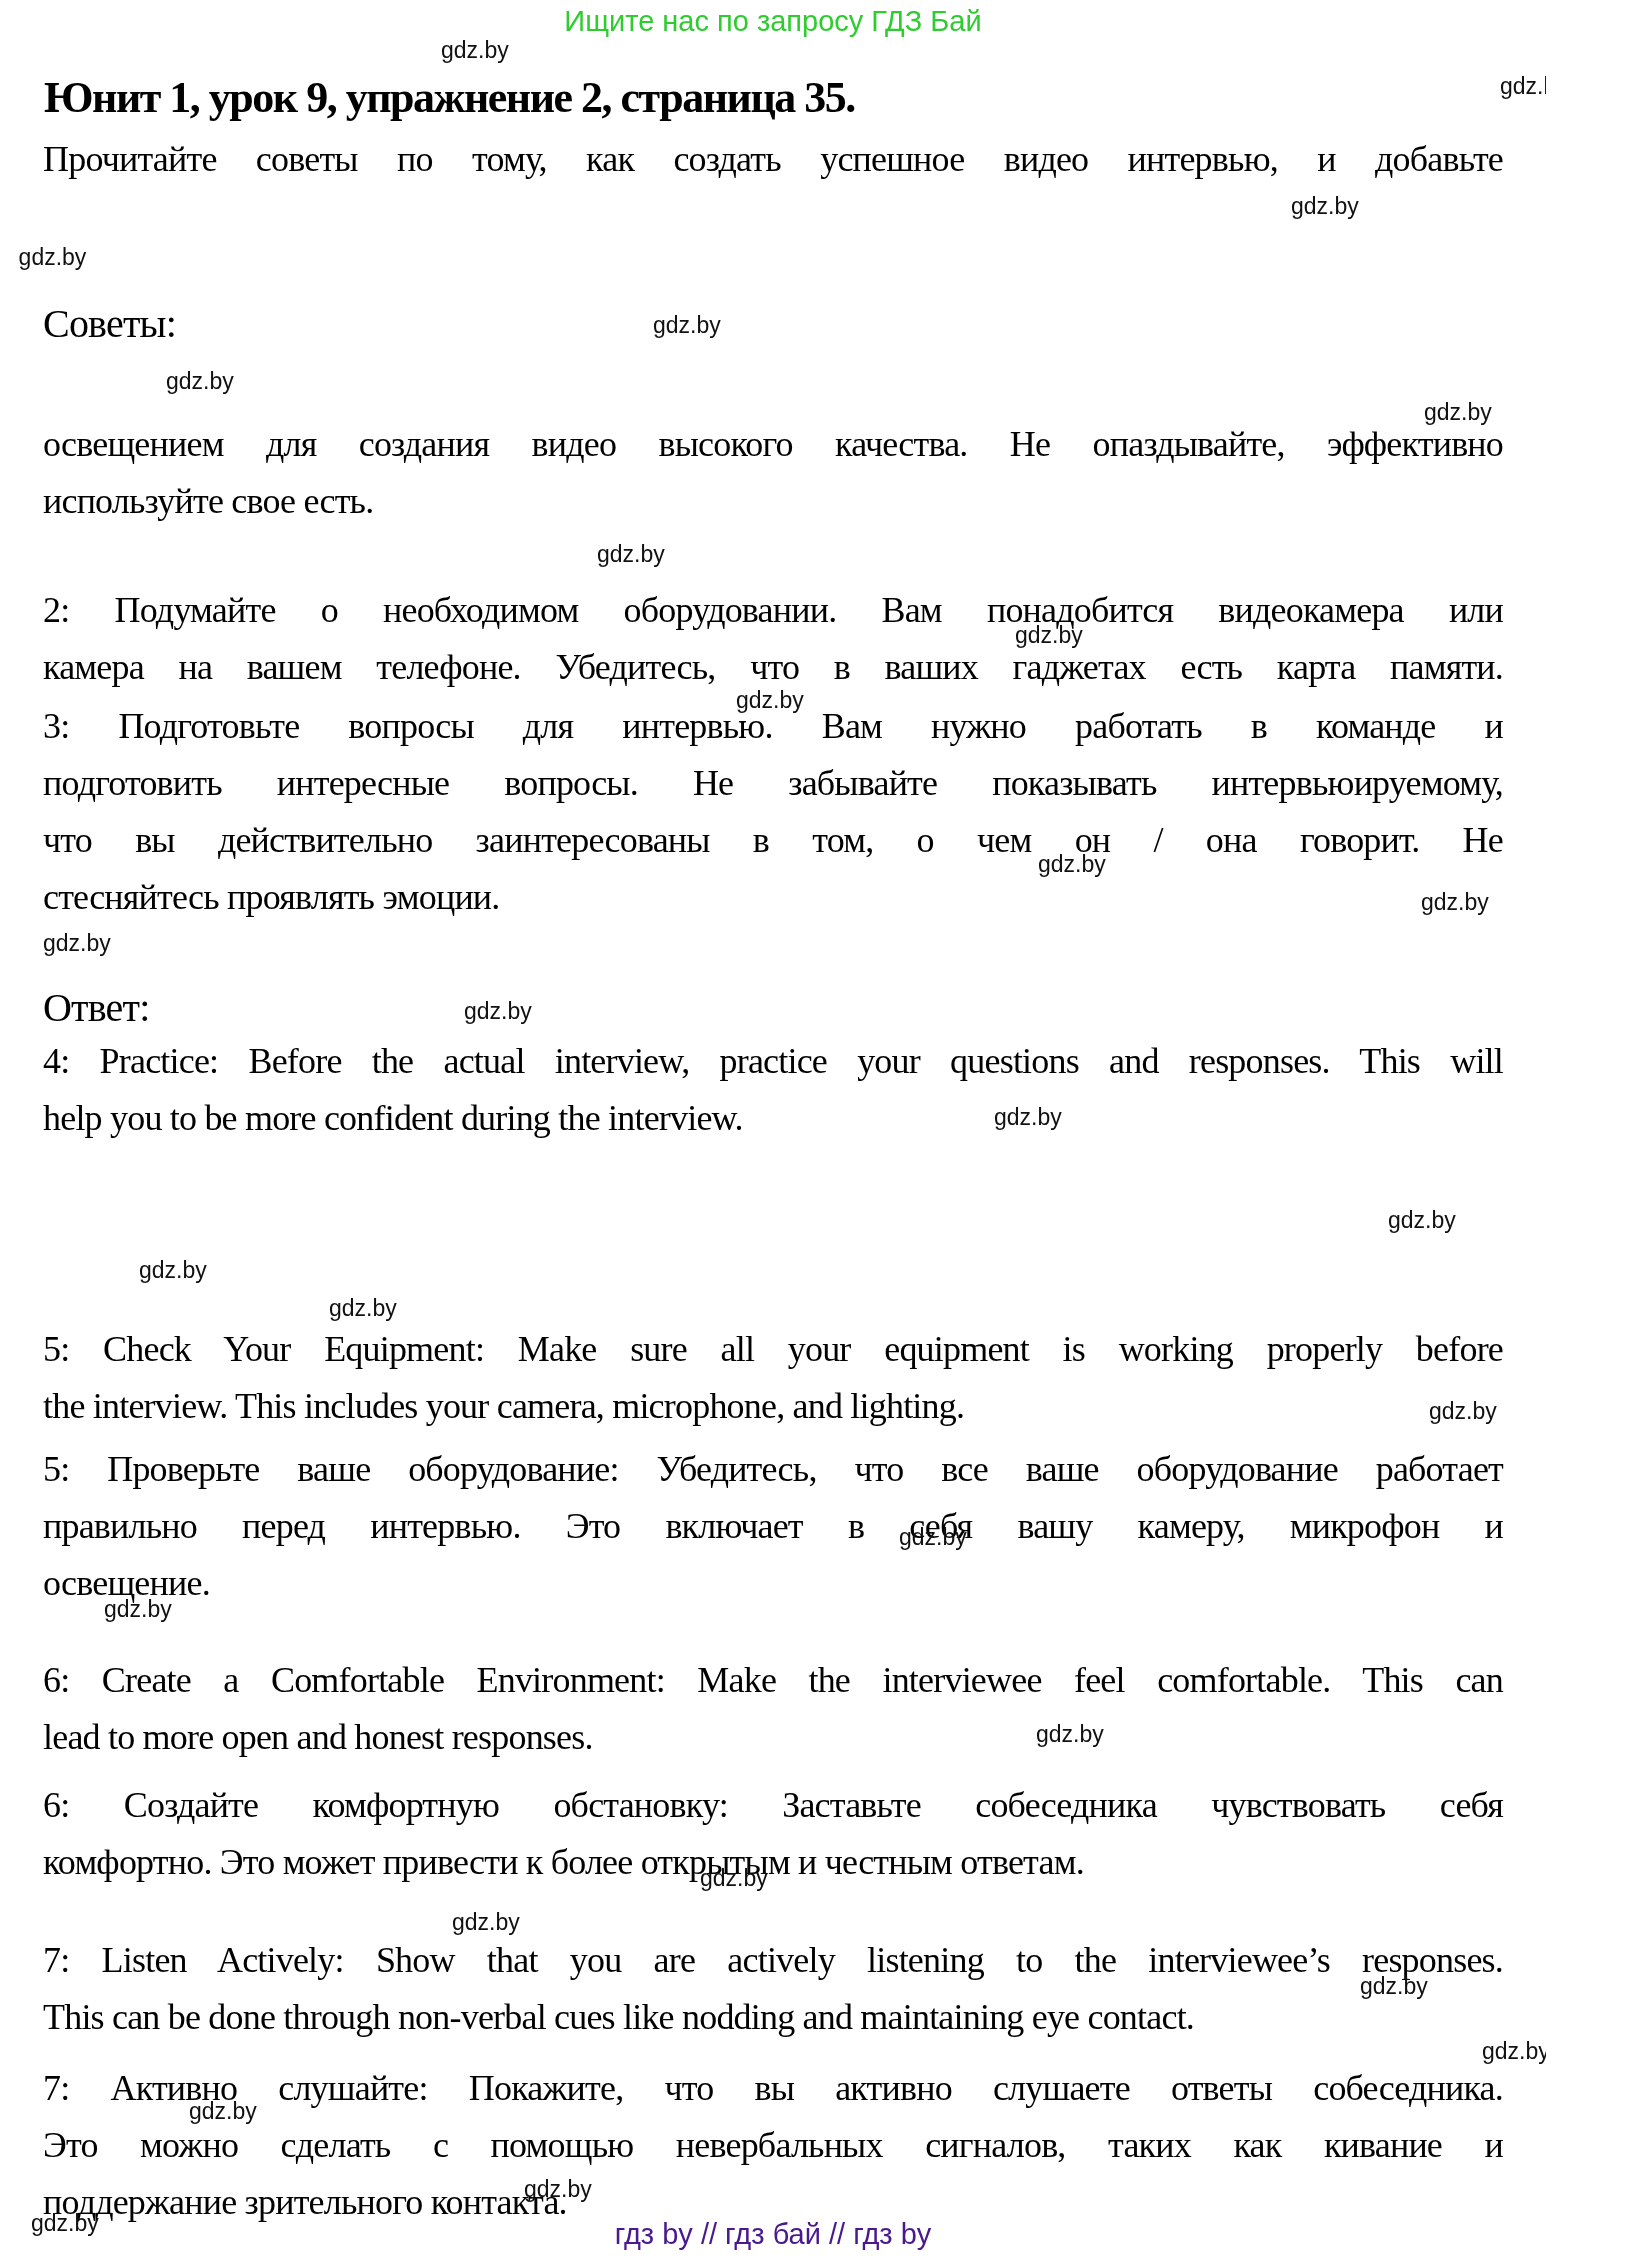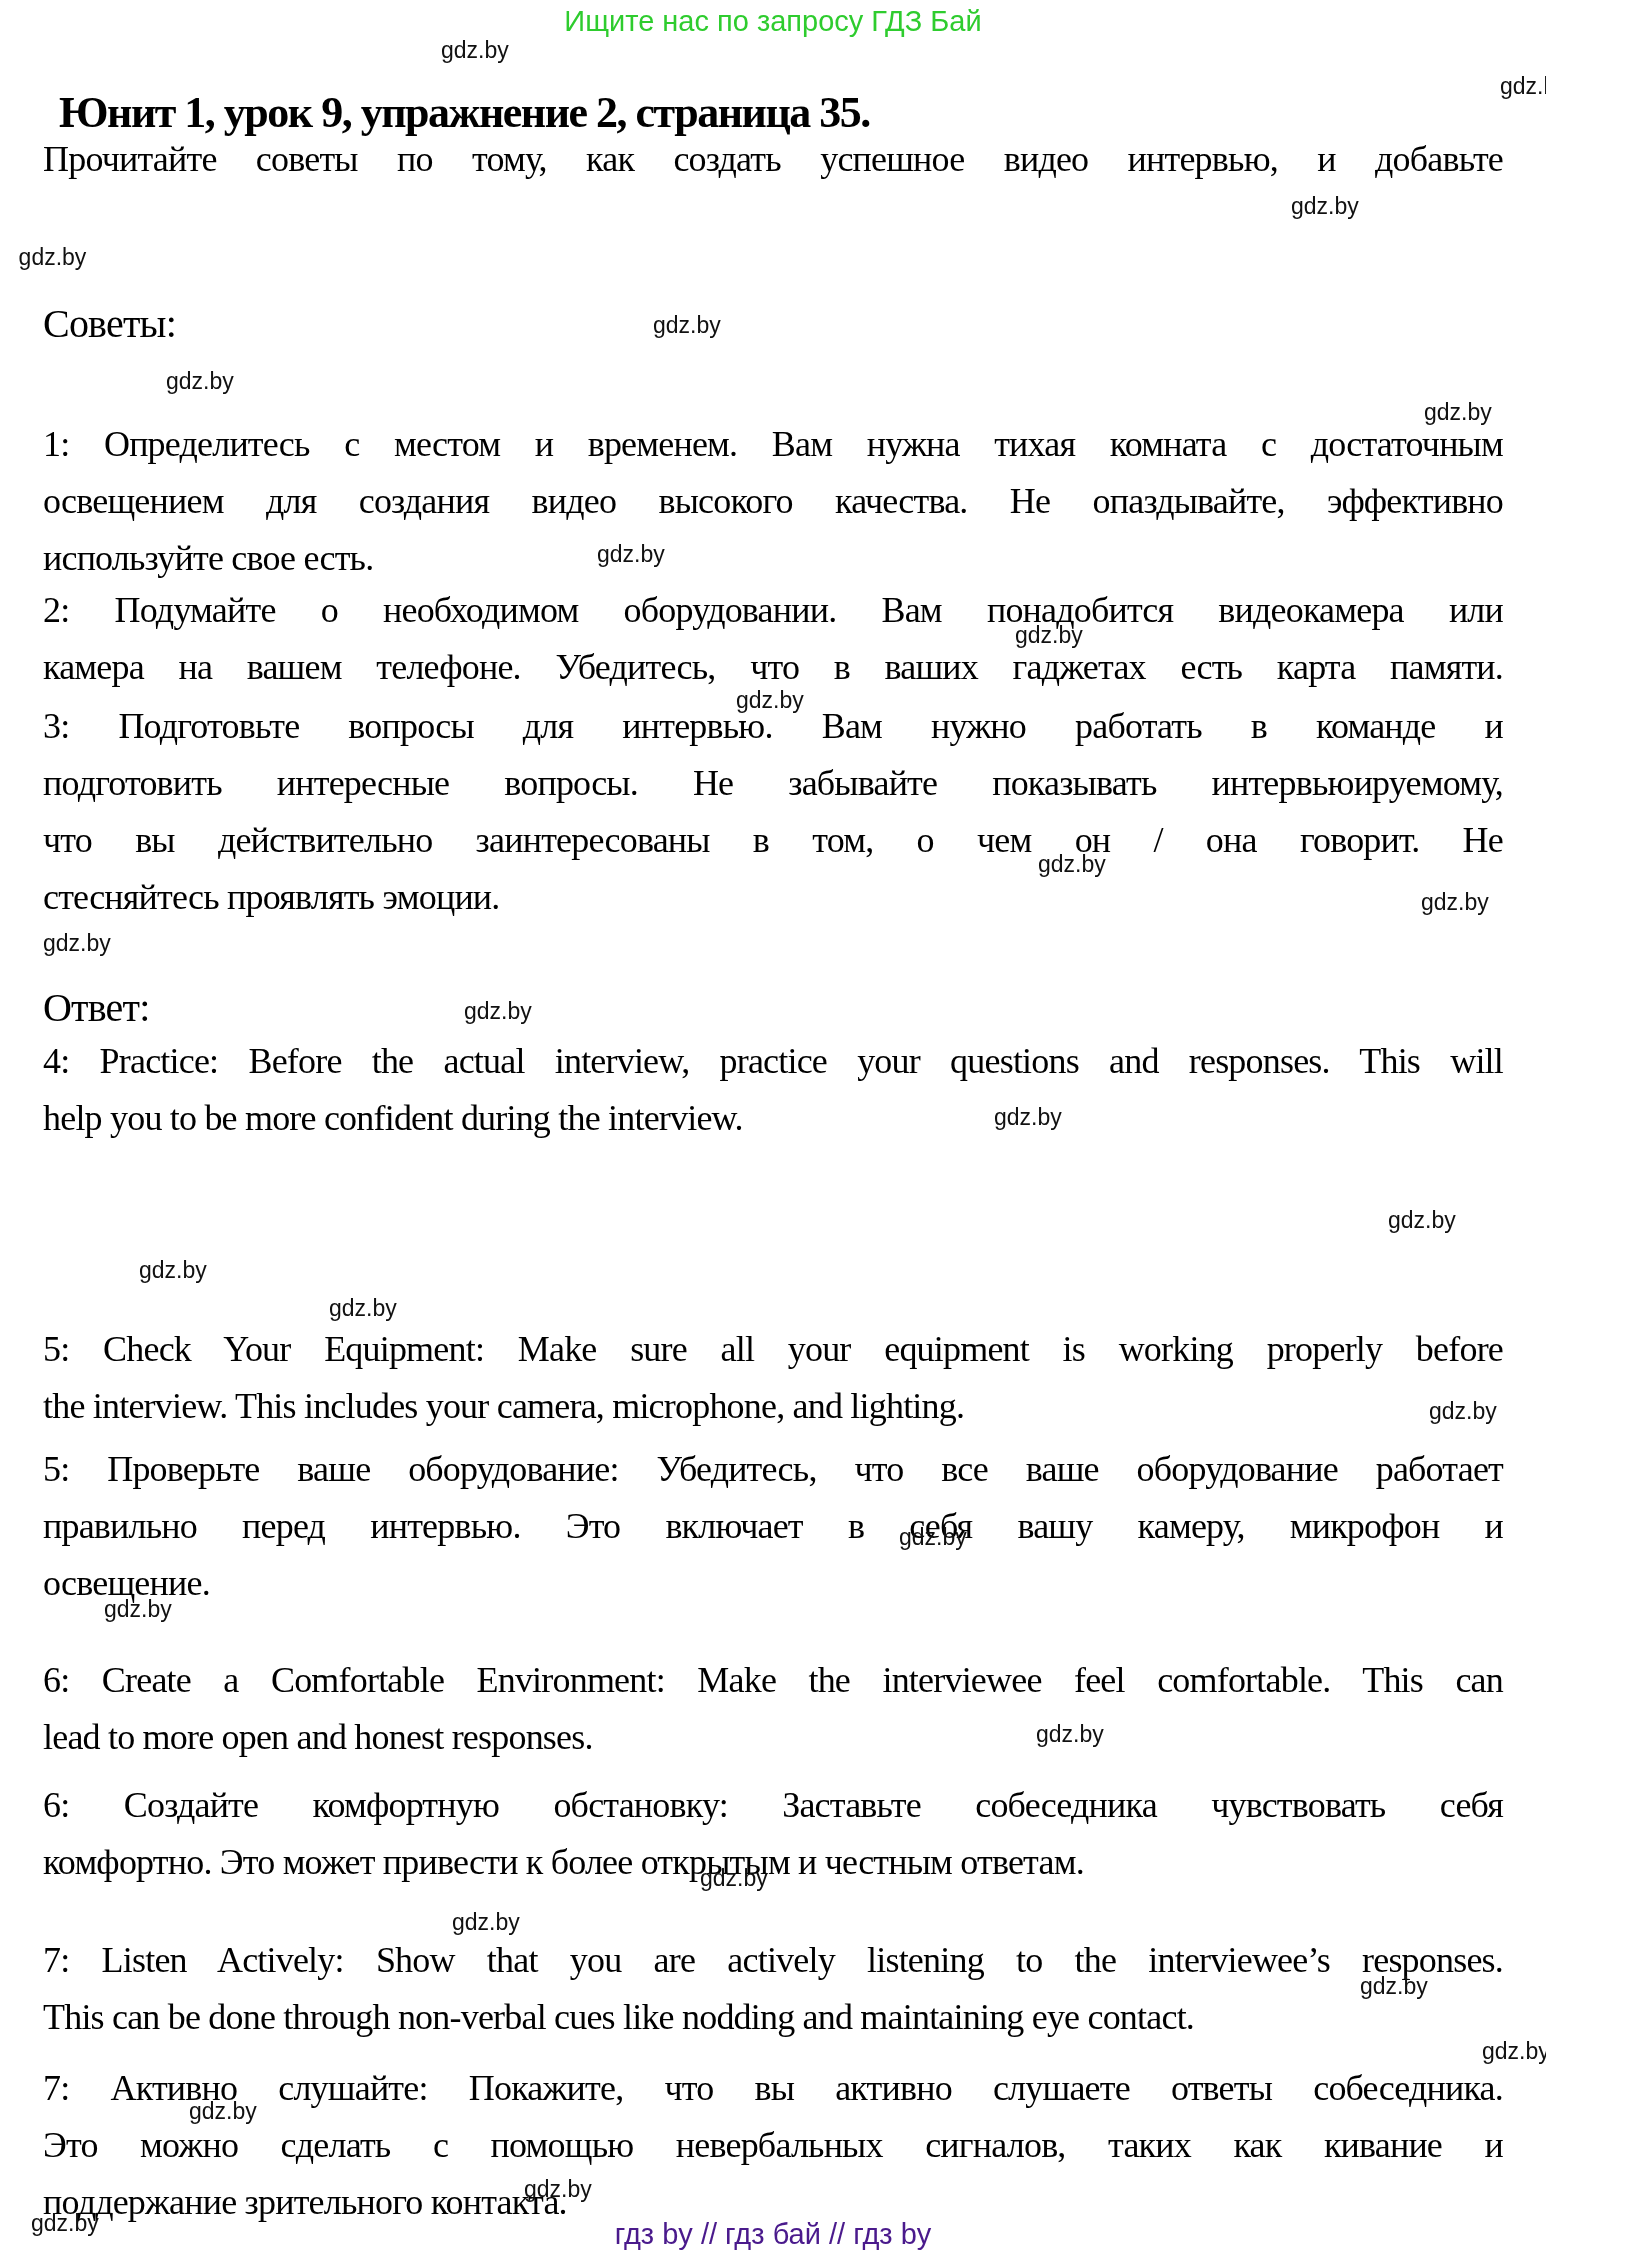--- a/index.html
+++ b/index.html
@@ -17,21 +17,21 @@
     position:absolute;
     top:4.6px;left:0;right:0;
     text-align:center;
     font-family:"Liberation Sans","DejaVu Sans",sans-serif;
     font-size:29px;
     color:#2ecc2e;
   }
   .title{
     position:absolute;
     left:43px;top:71px;
-    margin:16px;
+    margin:1px;
     font-size:44px;
     font-weight:bold;
     letter-spacing:-1.5px;
     white-space:nowrap;
   }
   .label{
     position:absolute;
     left:43px;
     font-size:40px;
     letter-spacing:-0.8px;
@@ -76,21 +76,20 @@
 
   <h1 class="title">Юнит 1, урок 9, упражнение 2, страница 35.</h1>
 
   <div class="block" style="top:131px">
     <div class="line j">Прочитайте советы по тому, как создать успешное видео интервью, и добавьте</div>
   </div>
 
   <div class="label" style="top:300px">Советы:</div>
 
   <div class="block" style="top:416px">
-    <div class="line j">1: Определитесь с местом и временем. Вам нужна тихая комната с достаточным</div>
     <div class="line j">освещением для создания видео высокого качества. Не опаздывайте, эффективно</div>
     <div class="line">используйте свое есть.</div>
   </div>
 
   <div class="block" style="top:582px">
     <div class="line j">2: Подумайте о необходимом оборудовании. Вам понадобится видеокамера или</div>
     <div class="line j">камера на вашем телефоне. Убедитесь, что в ваших гаджетах есть карта памяти.</div>
   </div>
 
   <div class="block" style="top:698px">

